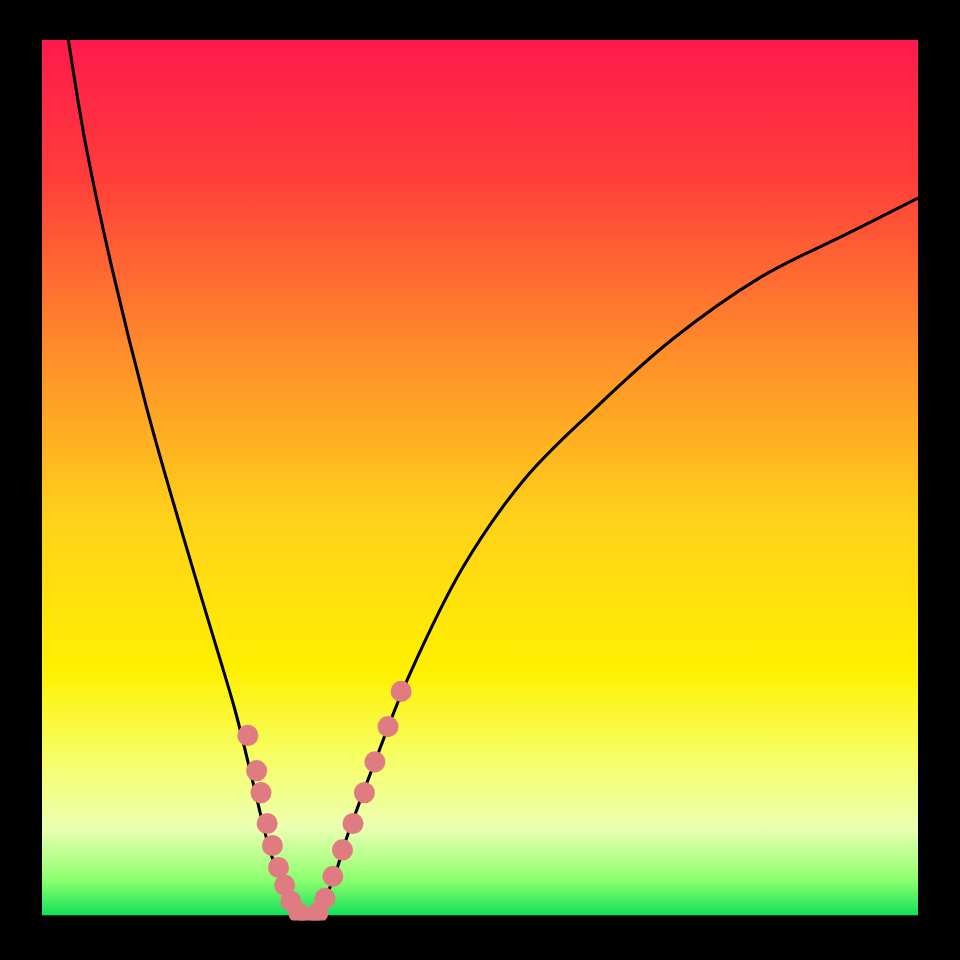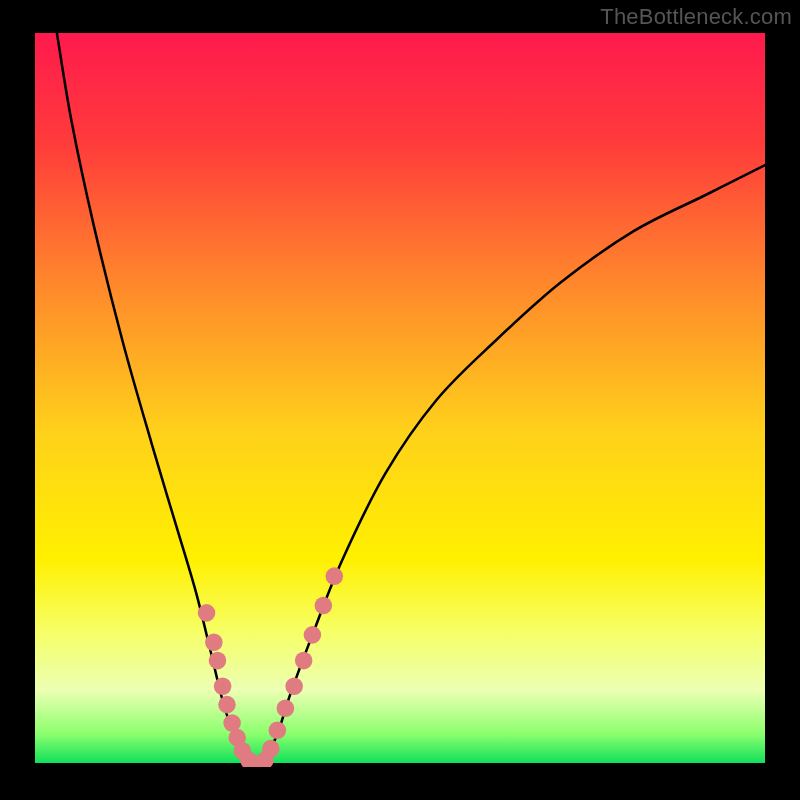--- a/index.html
+++ b/index.html
@@ -44,21 +44,20 @@
     inset: 0;
     width: 100%;
     height: 100%;
     overflow: visible;
   }
 </style>
 </head>
 <body>
 
 <div class="canvas">
-  <div class="watermark">TheBottleneck.com</div>
   <div class="plot-area">
     <svg class="gradient-bg" viewBox="0 0 100 100" preserveAspectRatio="none">
       <defs>
         <linearGradient id="grad" x1="0" y1="0" x2="0" y2="1">
             <stop offset="0%" stop-color="#ff1a4d"></stop>
             <stop offset="15%" stop-color="#ff3b3b"></stop>
             <stop offset="35%" stop-color="#ff8a2b"></stop>
             <stop offset="55.00000000000001%" stop-color="#ffd21a"></stop>
             <stop offset="72%" stop-color="#fff000"></stop>
             <stop offset="82%" stop-color="#f6ff66"></stop>

